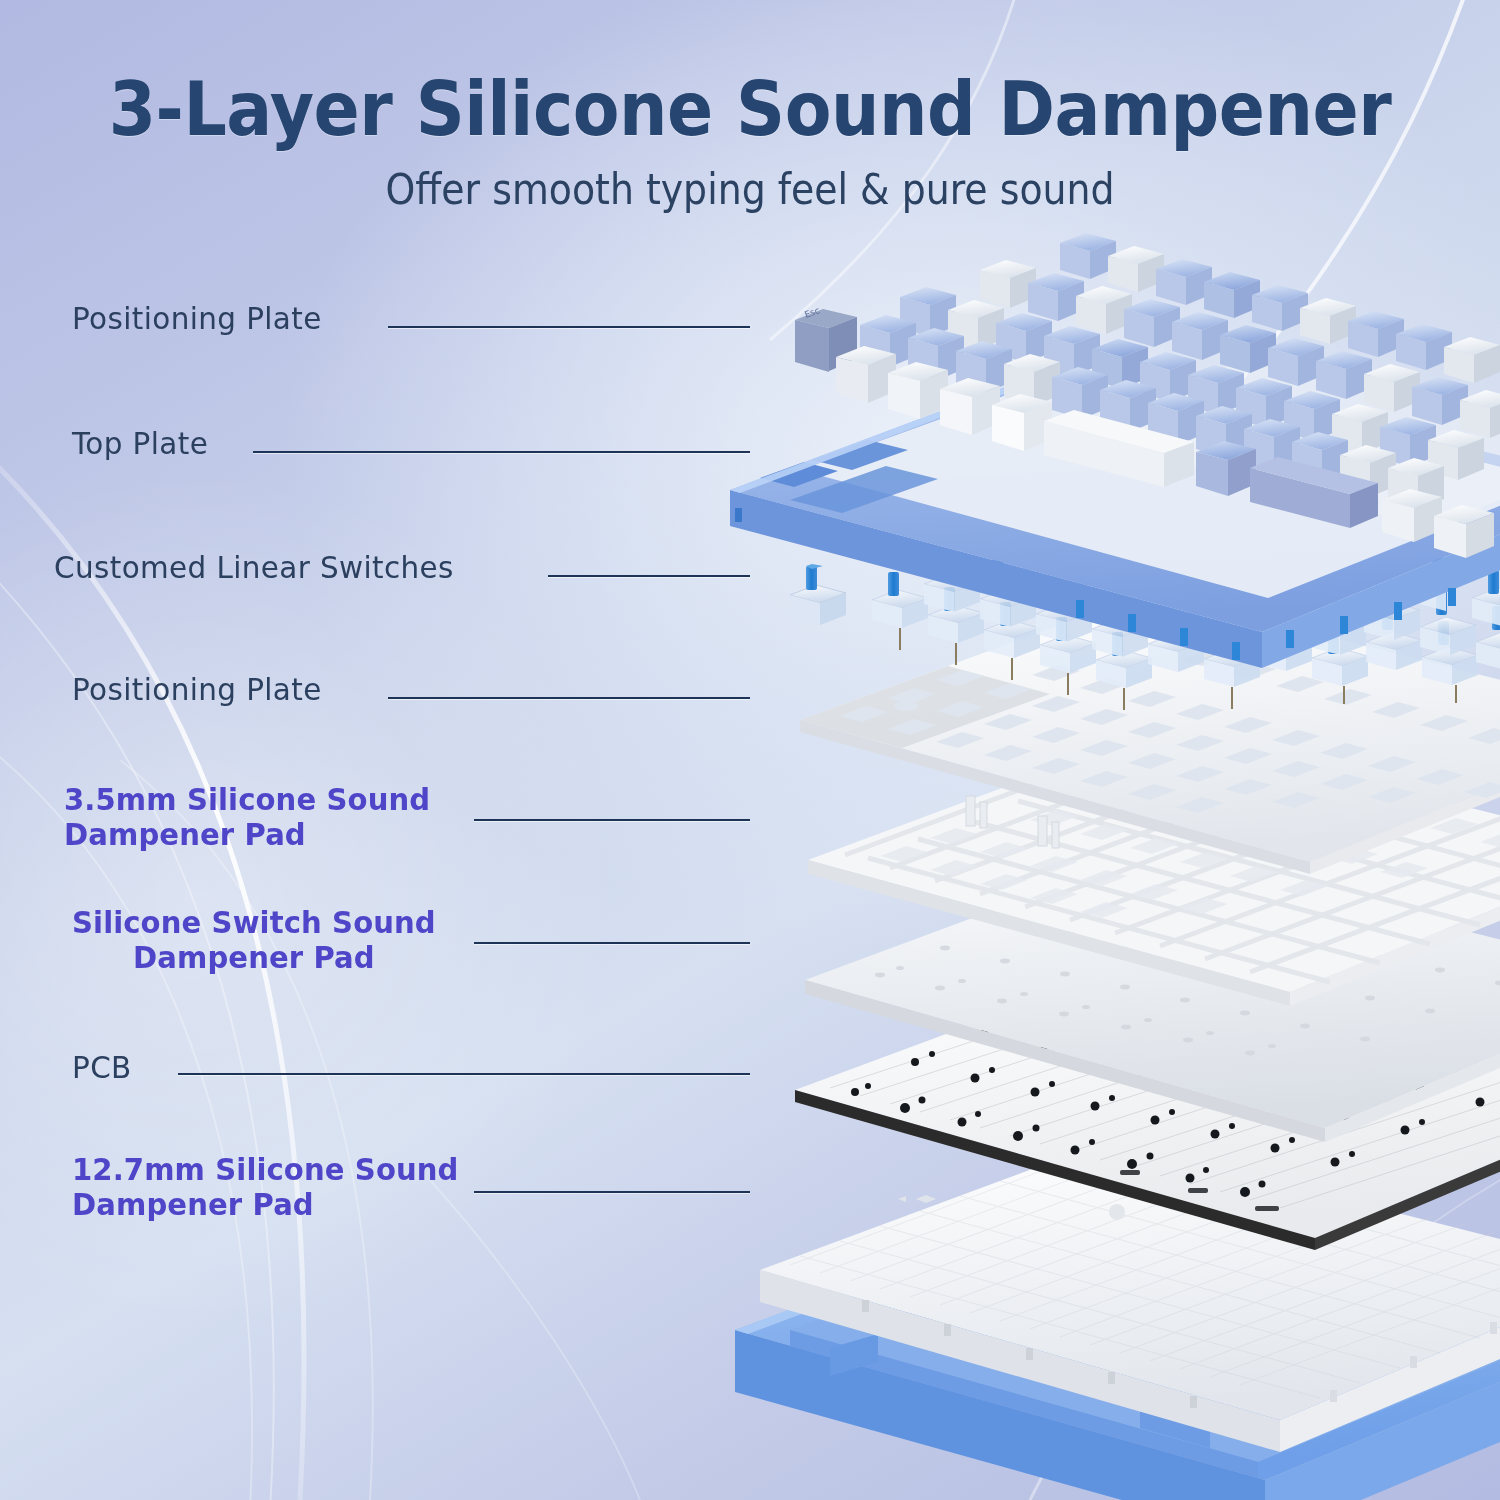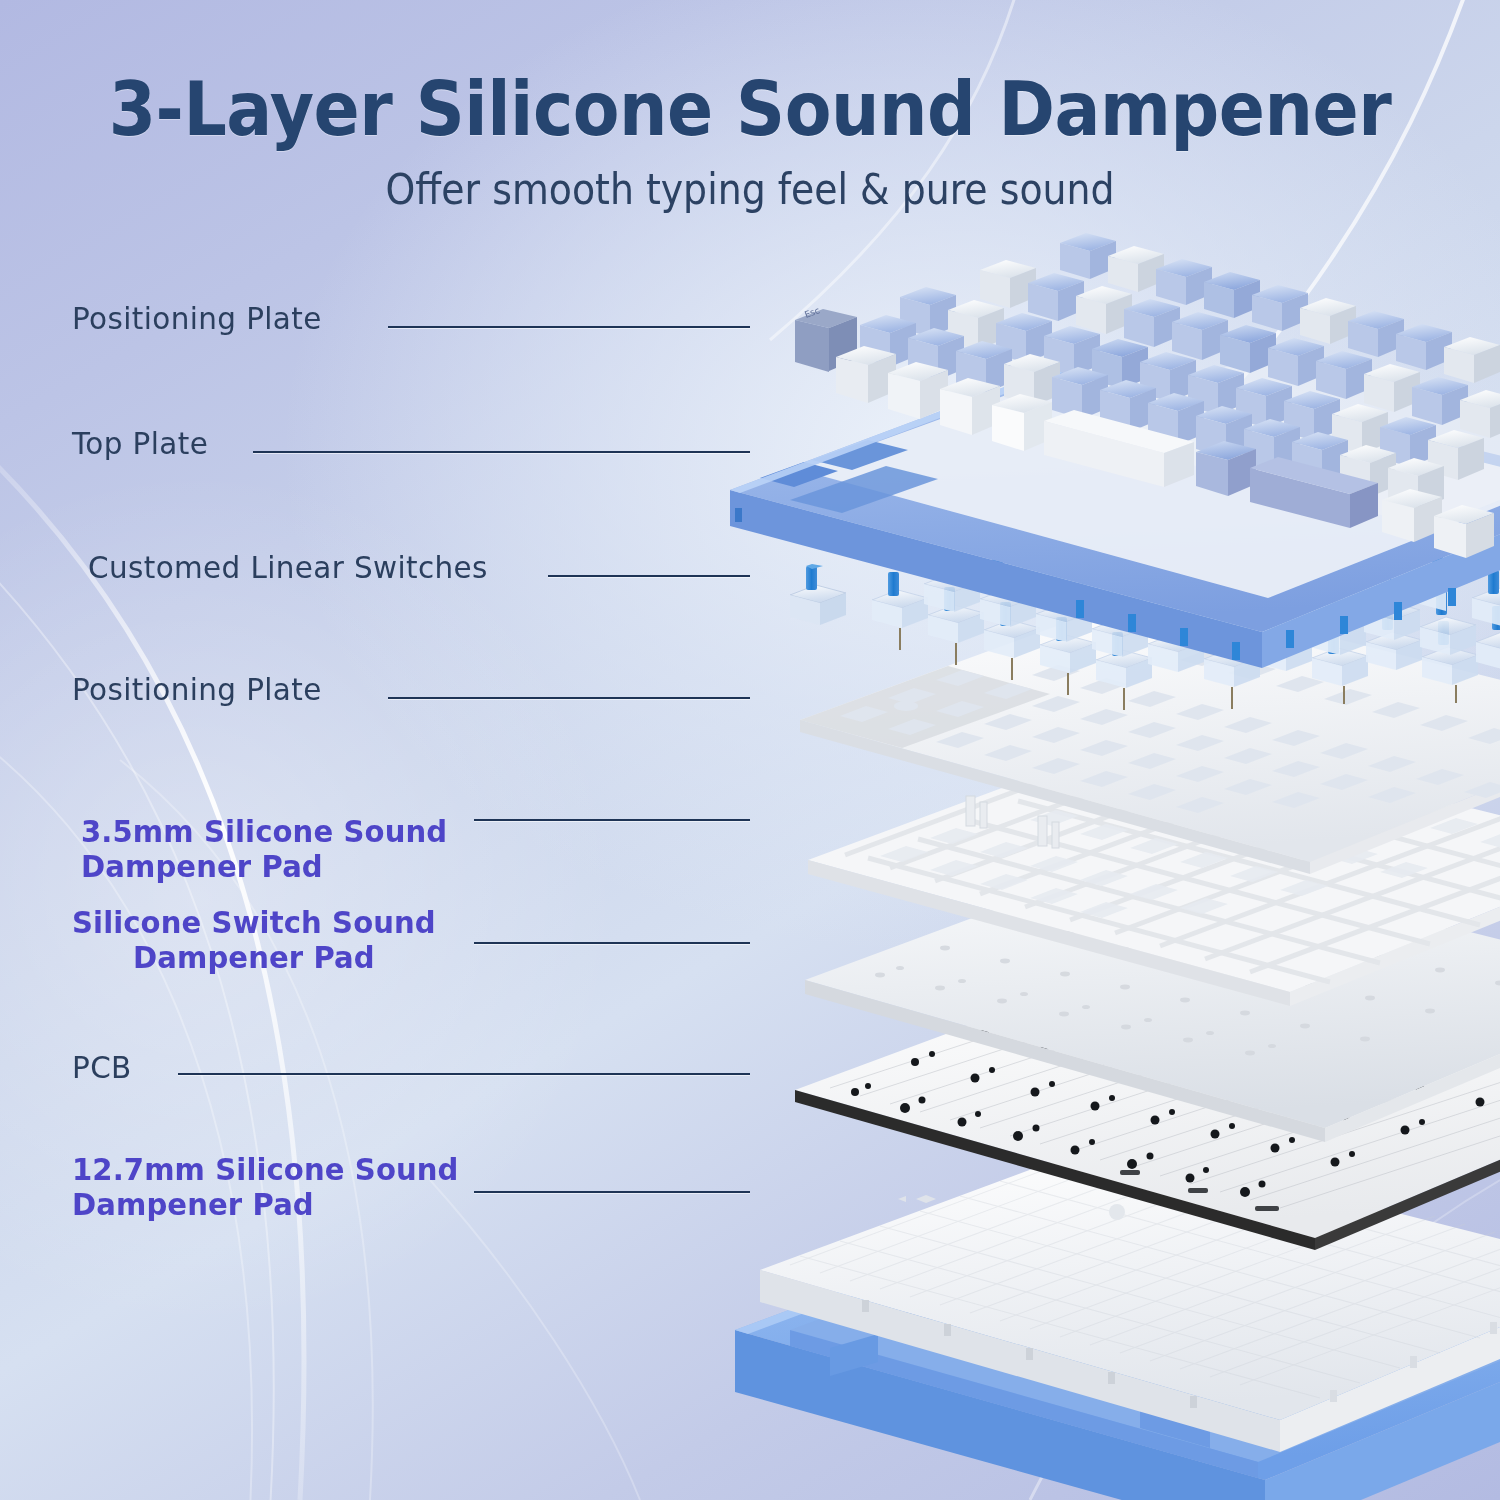--- a/index.html
+++ b/index.html
@@ -999,31 +999,31 @@
     <div class="callout plain" style="left:72px;top:300px;">
       <span class="lbl">Positioning Plate</span>
     </div>
     <div class="leader" style="left:388px;top:326px;width:362px;"></div>
 
     <div class="callout plain" style="left:72px;top:425px;text-align:right;">
       <span class="lbl">Top Plate</span>
     </div>
     <div class="leader" style="left:253px;top:451px;width:497px;"></div>
 
-    <div class="callout plain" style="left:88px;top:549px;">
+    <div class="callout plain" style="left:54px;top:549px;">
       <span class="lbl">Customed Linear Switches</span>
     </div>
     <div class="leader" style="left:548px;top:575px;width:202px;"></div>
 
     <div class="callout plain" style="left:72px;top:671px;">
       <span class="lbl">Positioning Plate</span>
     </div>
     <div class="leader" style="left:388px;top:697px;width:362px;"></div>
 
-    <div class="callout hi" style="left:81px;top:782px;margin-top:32px;">
+    <div class="callout hi" style="left:64px;top:782px;">
       <span class="lbl">3.5mm Silicone Sound
 Dampener Pad</span>
     </div>
     <div class="leader" style="left:474px;top:819px;width:276px;"></div>
 
     <div class="callout hi" style="left:72px;top:905px;text-align:center;">
       <span class="lbl">Silicone Switch Sound
 Dampener Pad</span>
     </div>
     <div class="leader" style="left:474px;top:942px;width:276px;"></div>

